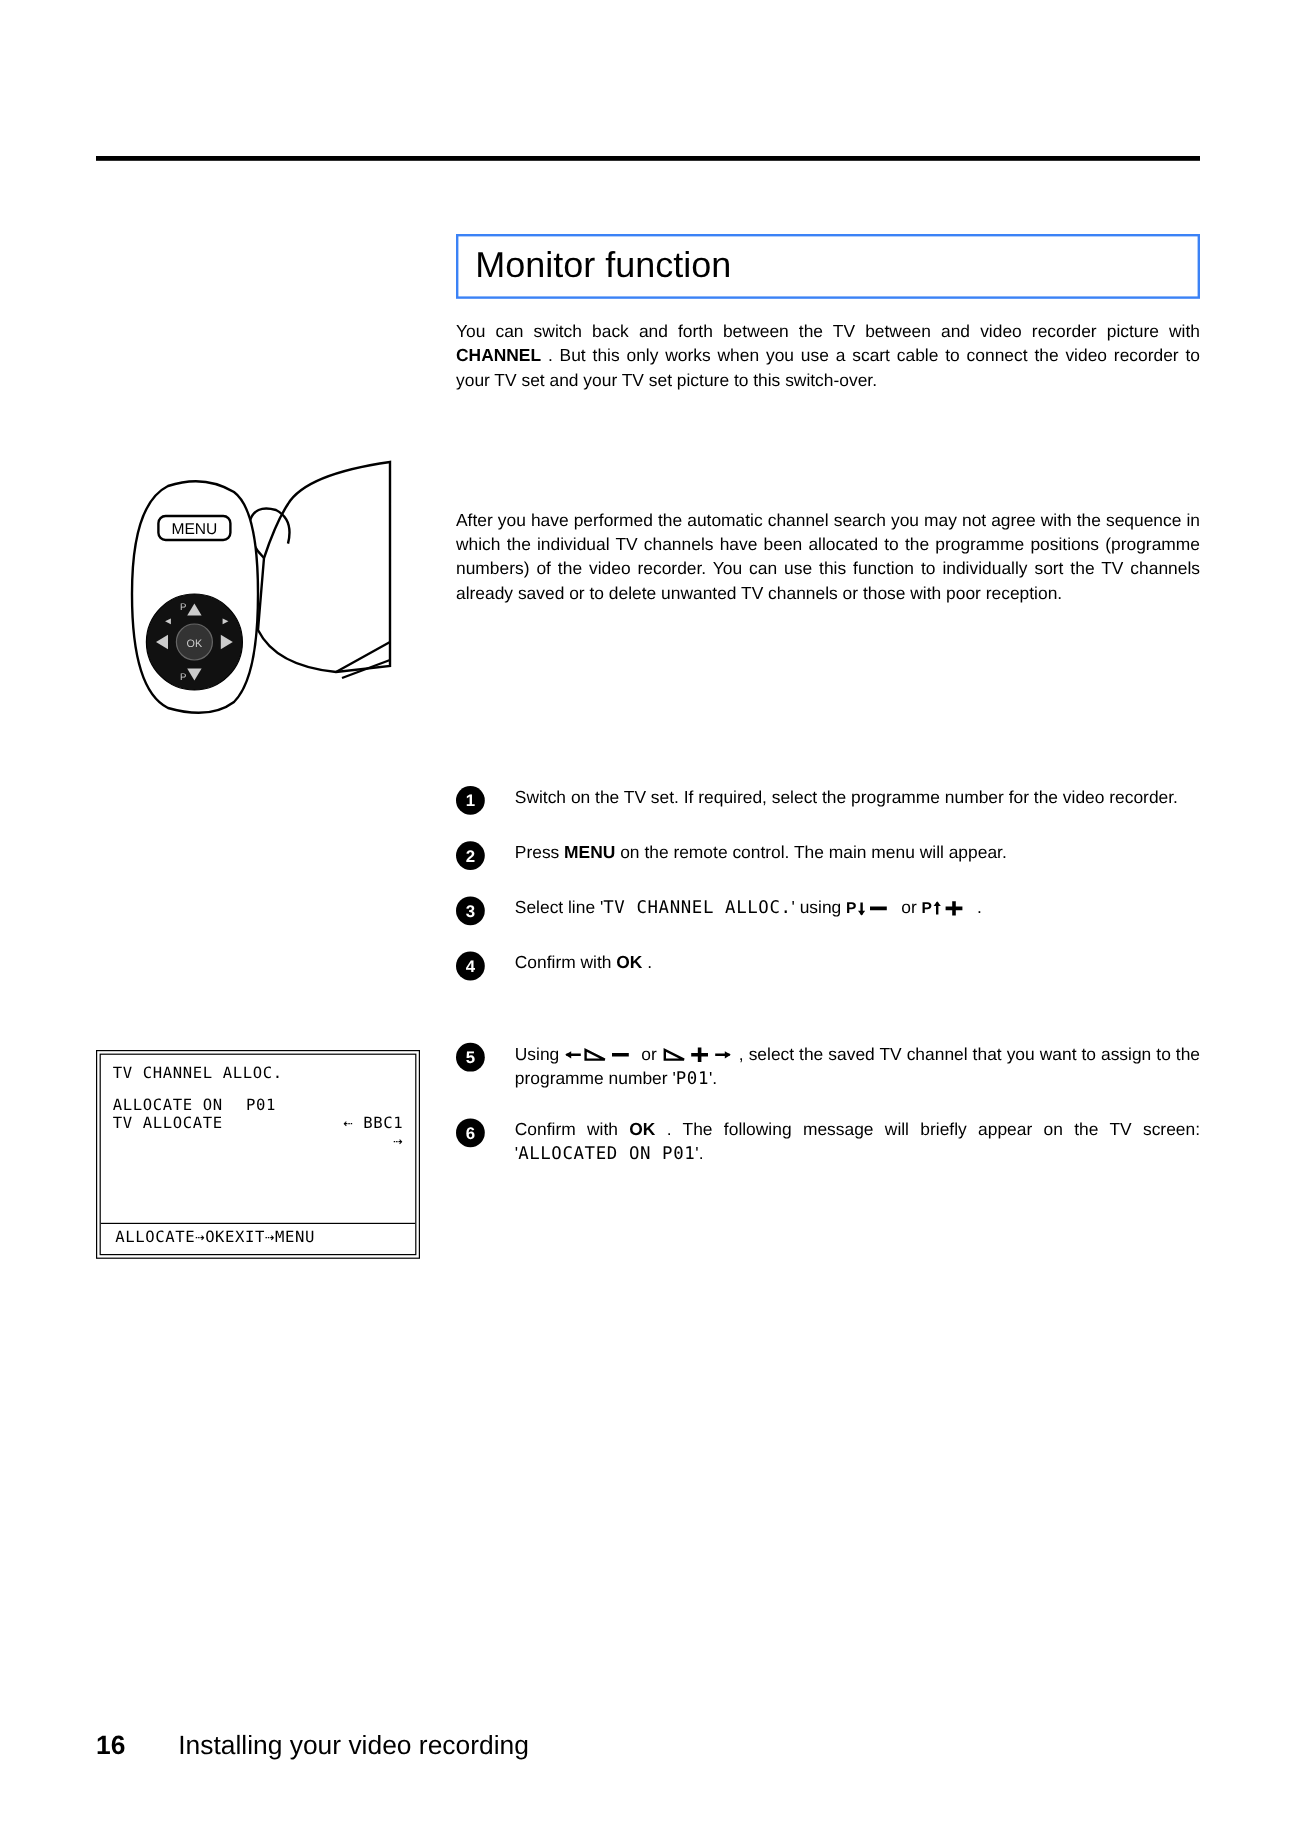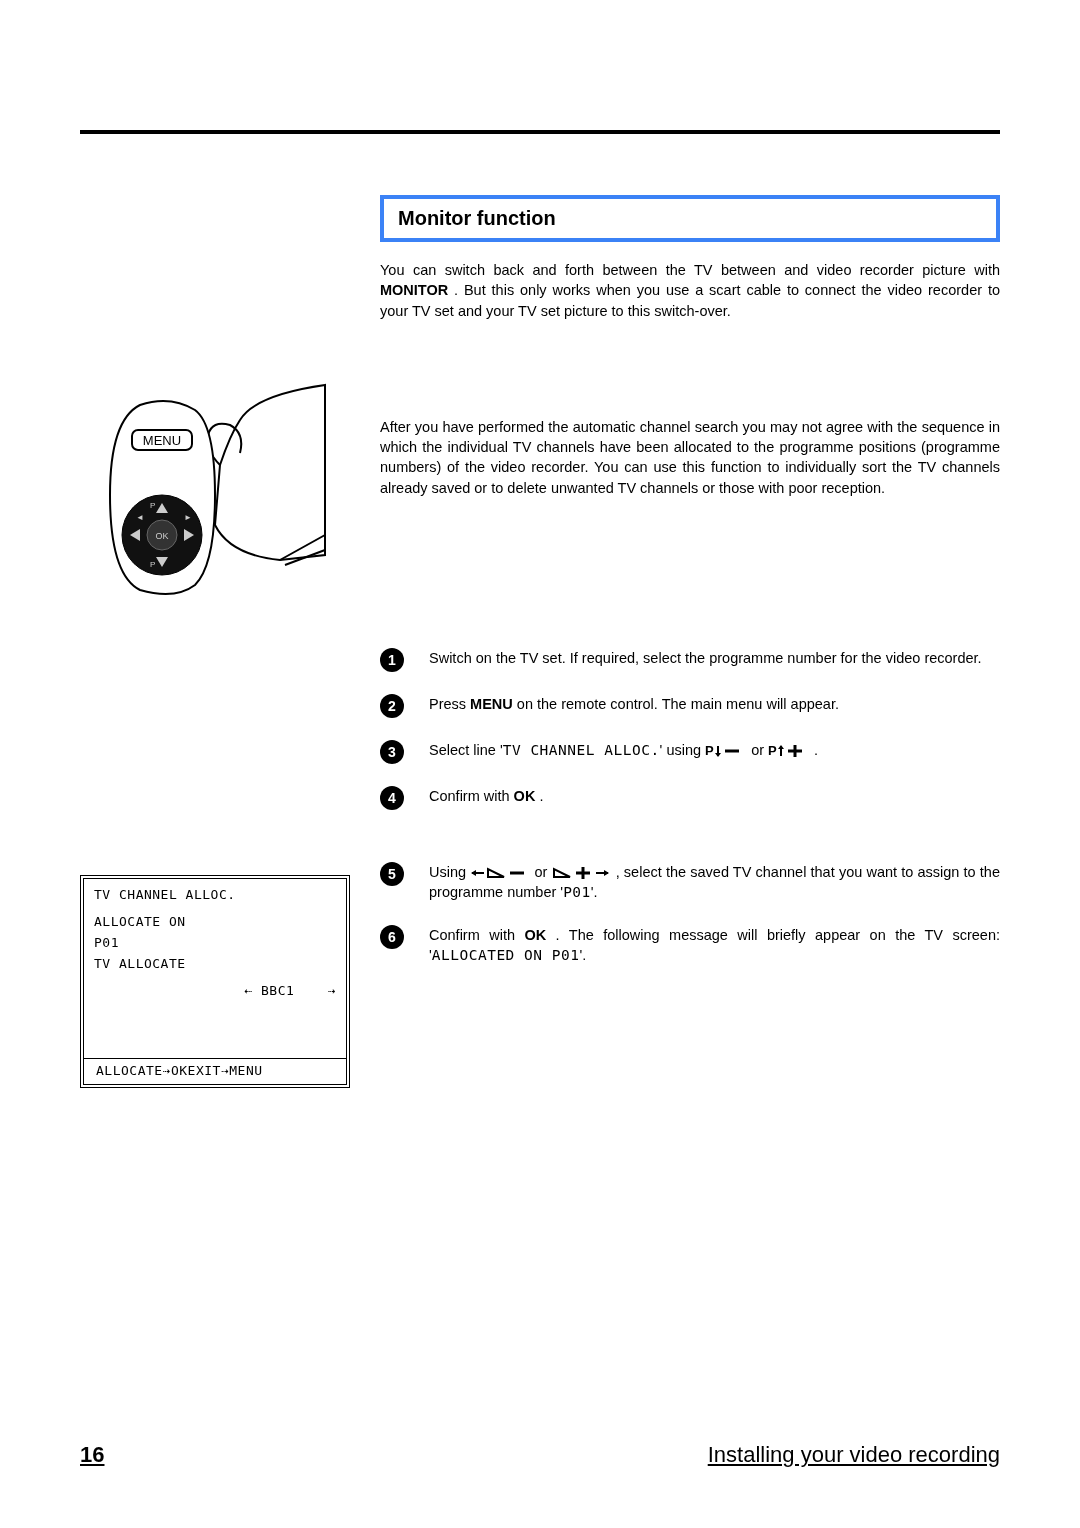--- a/index.html
+++ b/index.html
@@ -28,24 +28,24 @@
   }
   .left-col {
     width: 270px;
     flex-shrink: 0;
     position: relative;
   }
   .right-col {
     flex: 1;
   }
   .section-heading {
-    border: 4px solid #3b82f6;
+    border: 2px solid #3b82f6;
     padding: 8px 14px;
-    font-size: 20px;
-    font-weight: 700;
+    font-size: 30px;
+    font-weight: 400;
     font-family: "Gill Sans", "Helvetica Neue", Arial, sans-serif;
   }
   .para {
     font-size: 14.5px;
     line-height: 1.4;
     margin-top: 18px;
     text-align: justify;
   }
   .bold-inline { font-weight: 700; }
   .mono-inline { font-family: "Lucida Console", monospace; letter-spacing: 0.5px; }
@@ -90,34 +90,33 @@
     width: 270px;
     font-family: "Lucida Console", monospace;
     font-size: 13px;
     letter-spacing: 0.5px;
   }
   .osd-outer {
     border: 4px double #000;
     padding: 8px 10px 6px 10px;
   }
   .osd-title { margin-bottom: 12px; }
-  .osd-row { display: flex; justify-content: flex-start; gap: 6px; flex-direction: column; }
+  .osd-row { display: flex; justify-content: flex-start; gap: 6px; }
   .osd-row .c1 { width: 105px; }
   .osd-row .c2 { width: 60px; }
   .osd-row .c3 { flex:1; text-align: right; }
   .osd-arrow { display:inline-block; }
   .osd-hr { border-top: 1px solid #000; margin: 60px -10px 4px -10px; }
   .osd-footer { display:flex; justify-content: flex-start; padding: 0 2px; }
   .footer {
     position: absolute;
     left: 80px; right: 80px; bottom: 60px;
-    display: flex; justify-content: space-between;
+    display: flex; 
     align-items: flex-end;
     font-family: "Gill Sans", "Helvetica Neue", Arial, sans-serif;
-    text-decoration: underline;
   }
   .page-num { font-size: 22px; font-weight: 700; }
   .footer-text { font-size: 22px; margin-left: 44px; }
   .glyph {
     display: inline-flex;
     align-items: center;
     vertical-align: middle;
   }
 </style>
 </head>
@@ -181,21 +180,21 @@
             <span>ALLOCATE⇢OK</span>
             <span>EXIT⇢MENU</span>
           </div>
         </div>
       </div>
     </div>
 
     <div class="right-col">
       <div class="section-heading">Monitor function</div>
       <p class="para">
-        <span>You can switch back and forth between the TV between and video recorder picture with </span><span class="bold-inline">MONITOR</span><span> . But this only works when you use a scart cable to connect the video recorder to your TV set and your TV set picture to this switch-over.</span>
+        <span>You can switch back and forth between the TV between and video recorder picture with </span><span class="bold-inline">CHANNEL</span><span> . But this only works when you use a scart cable to connect the video recorder to your TV set and your TV set picture to this switch-over.</span>
       </p>
 
       <div style="height:28px"></div>
 
 
       <div style="height:50px"></div>
       <p class="para">After you have performed the automatic channel search you may not agree with the sequence in which the individual TV channels have been allocated to the programme positions (programme numbers) of the video recorder. You can use this function to individually sort the TV channels already saved or to delete unwanted TV channels or those with poor reception.</p>
 
       <div class="steps">
           <div class="step">

